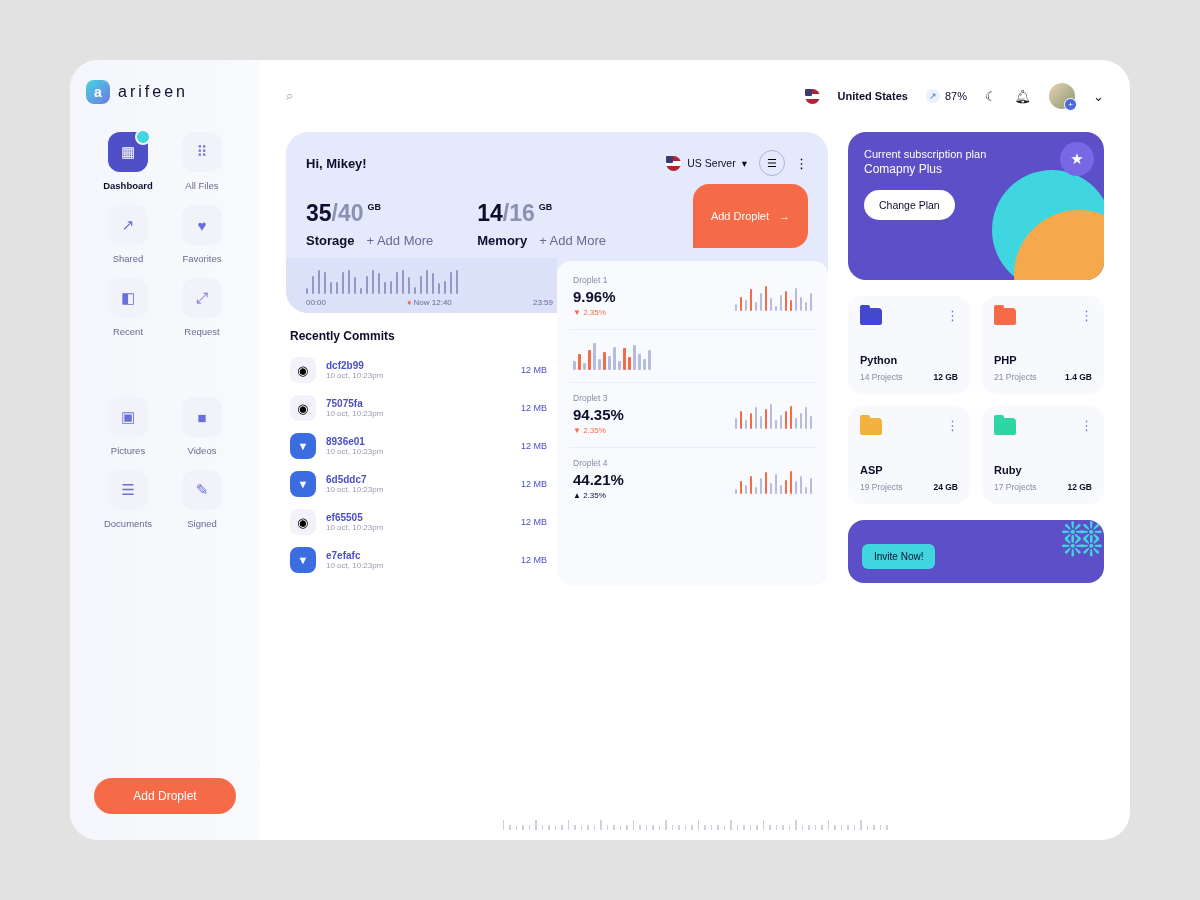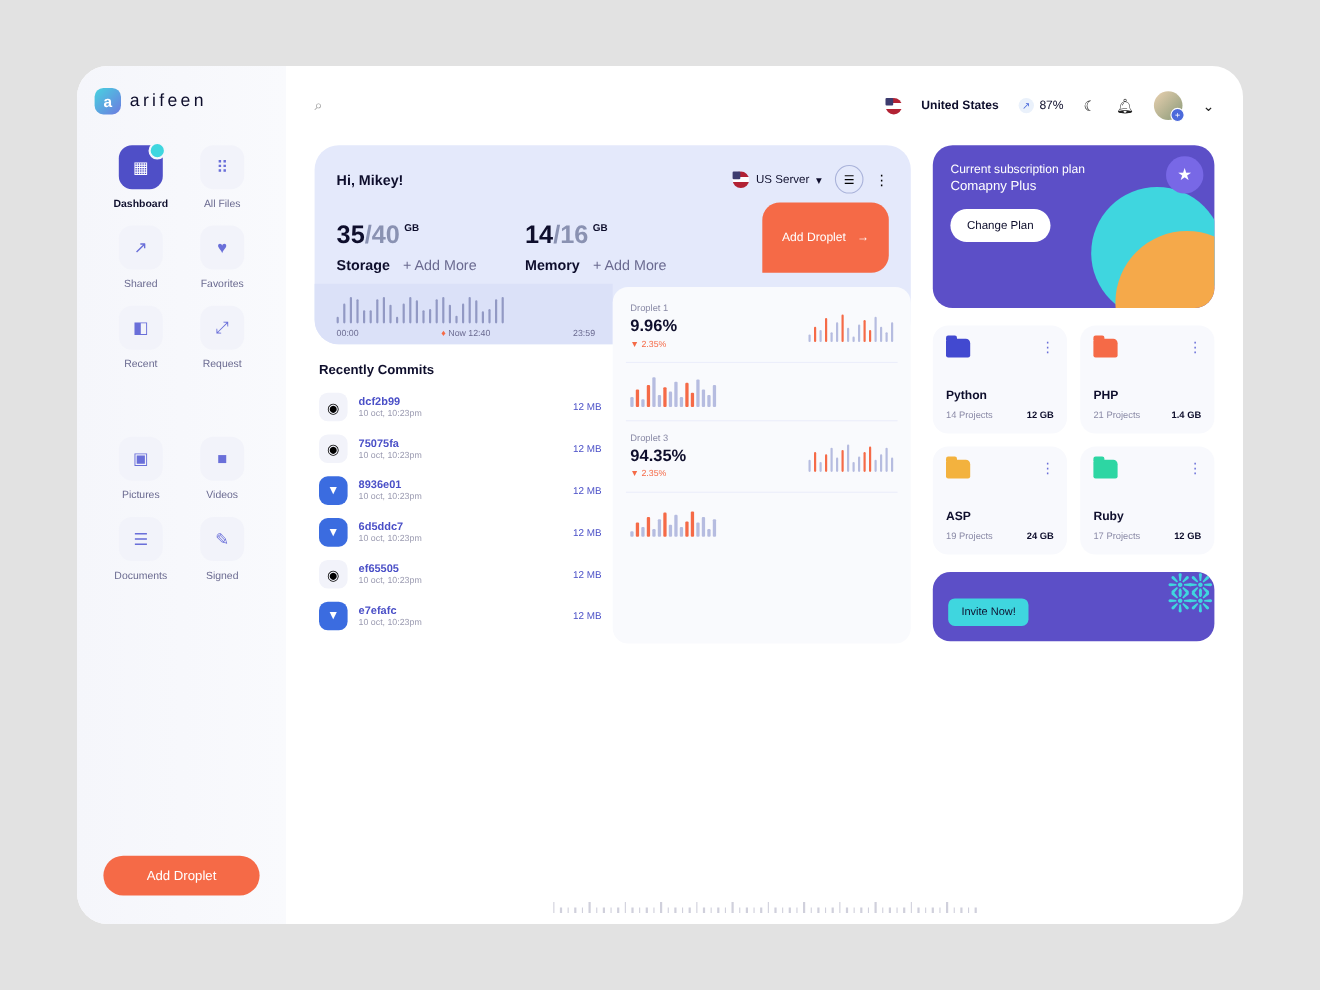--- a/index.html
+++ b/index.html
@@ -88,21 +88,21 @@
   .stat-big .of{color:#8a92b2;font-weight:600;}
   .unit{font-size:9px;color:#0e0e2c;margin-left:4px;font-weight:700;position:relative;top:-11px;}
   .stat-sub{display:flex;gap:12px;margin-top:6px;font-size:13px;color:#0e0e2c;}
   .stat-sub a{color:#6a6a90;cursor:pointer;}
   .stat-block.mem{margin-left:34px;}
   .add-droplet-big{
     margin-left:auto;background:#f56a47;color:#fff;border:none;border-radius:16px 16px 16px 0;
     padding:26px 18px;font-size:11px;display:flex;gap:10px;align-items:center;cursor:pointer;
     align-self:stretch;margin-top:-8px;margin-right:-0px;
   }
-  .chart-strip{background:#dbe1f8;border-radius:0 0 0 22px;padding:8px 16px 6px 20px;position:relative;width:50%;}
+  .chart-strip{background:#dbe1f8;border-radius:0 0 0 22px;padding:8px 4px 6px 20px;position:relative;width:50%;}
   .cs-bars{display:flex;align-items:flex-end;gap:4px;height:28px;}
   .cs-bars span{width:2px;background:#9299c4;border-radius:1px;}
   .cs-labels{display:flex;justify-content:space-between;font-size:8px;color:#6a6a90;margin-top:4px;align-items:center;}
   .fire{color:#f56a47;}
   .below-hero{display:flex;gap:0;}
   .commits-col{width:50%;padding:16px 10px 0 4px;}
   .sec-title{font-size:12px;font-weight:700;color:#0e0e2c;margin-bottom:14px;}
   .commit{display:flex;align-items:center;gap:10px;margin-bottom:12px;}
   .commit-ico{width:26px;height:26px;border-radius:8px;background:#f2f3fa;display:flex;align-items:center;justify-content:center;font-size:13px;}
   .commit-ico.gh{color:#000;}
@@ -415,20 +415,25 @@
                   <span style="height:14.4px;background:#b6bce0;"></span>
                   <span style="height:18px;background:#f56a47;"></span>
                   <span style="height:23.400000000000002px;background:#f56a47;"></span>
                   <span style="height:10.8px;background:#b6bce0;"></span>
                   <span style="height:16.2px;background:#b6bce0;"></span>
                   <span style="height:21.6px;background:#b6bce0;"></span>
                   <span style="height:12.6px;background:#b6bce0;"></span>
                 </div>
               </div>
               <div class="drop">
+                <div class="drop-l">
+                  <div class="d-name">Droplet 4</div>
+    <div class="d-pct">44.21%</div>
+    <div class="d-delta up">▲ 2.35%</div>
+                </div>
     <div class="d-bars">
                   <span style="height:5.4px;background:#b6bce0;"></span>
                   <span style="height:12.6px;background:#f56a47;"></span>
                   <span style="height:9px;background:#b6bce0;"></span>
                   <span style="height:18px;background:#f56a47;"></span>
                   <span style="height:7.2px;background:#b6bce0;"></span>
                   <span style="height:16.2px;background:#b6bce0;"></span>
                   <span style="height:21.6px;background:#f56a47;"></span>
                   <span style="height:10.8px;background:#b6bce0;"></span>
                   <span style="height:19.8px;background:#b6bce0;"></span>

